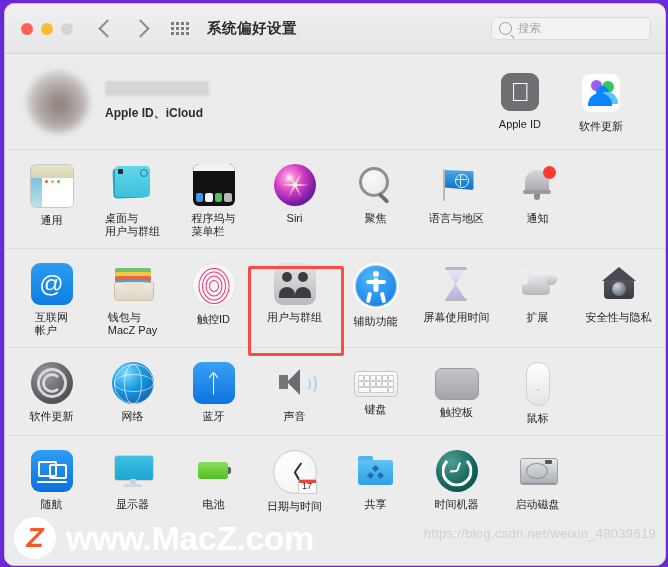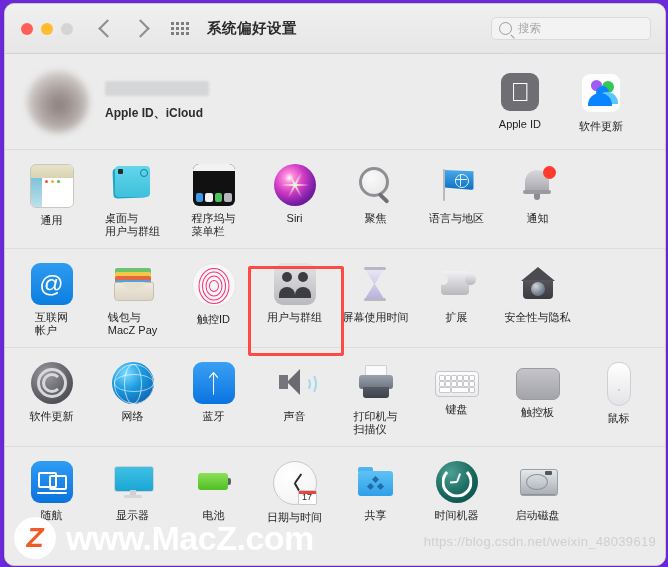--- a/index.html
+++ b/index.html
@@ -658,21 +658,21 @@
   }
   .wm-text {
     font-size: 34px;
     font-weight: bold;
     color: rgba(255,255,255,.96);
     letter-spacing: -0.5px;
   }
   .wm-csdn {
     position: absolute;
     right: 12px;
-    bottom: 18px;
+    bottom: 26px;
     font-size: 13px;
     color: rgba(205,205,208,.95);
     letter-spacing: .3px;
     pointer-events: none;
   }
 </style>
 </head>
 <body>
 
 <div id="app">
@@ -858,20 +858,30 @@
           <div class="pane">
             <div class="ic ic-users">
               <span class="h1"></span>
                 <span class="h2"></span>
                 <span class="b1"></span>
                 <span class="b2"></span>
             </div>
             <div class="lbl">用户与群组</div>
           </div>
 
+          <div class="pane">
+            <div class="ic ic-access">
+              <span class="head"></span>
+                <span class="body"></span>
+                <span class="arms"></span>
+              <span class="l1"></span>
+                <span class="l2"></span>
+            </div>
+            <div class="lbl">辅助功能</div>
+          </div>
 
           <div class="pane">
             <div class="ic ic-screentime">
               <span class="cap cap-t"></span>
                 <span class="glass"></span>
                 <span class="cap cap-b"></span>
             </div>
             <div class="lbl">屏幕使用时间</div>
           </div>
 
@@ -926,29 +936,20 @@
           <div class="pane">
             <div class="ic ic-sound">
               <span class="spk"></span>
                 <span class="cone"></span>
               <span class="wv w1"></span>
                 <span class="wv w2"></span>
             </div>
             <div class="lbl">声音</div>
           </div>
 
-          <div class="pane">
-            <div class="ic ic-print">
-              <span class="paper"></span>
-                <span class="body2"></span>
-                <span class="tray"></span>
-            </div>
-            <div class="lbl">打印机与
-扫描仪</div>
-          </div>
 
           <div class="pane">
             <div class="ic ic-kbd" style="height:24px;margin-top:9px;">
               <span class="k" style="left:3px;top:3px;width:4px;height:4px"></span>
               <span class="k" style="left:9px;top:3px;width:4px;height:4px"></span>
               <span class="k" style="left:15px;top:3px;width:4px;height:4px"></span>
               <span class="k" style="left:21px;top:3px;width:4px;height:4px"></span>
               <span class="k" style="left:27px;top:3px;width:4px;height:4px"></span>
               <span class="k" style="left:33px;top:3px;width:4px;height:4px"></span>
               <span class="k" style="left:3px;top:9px;width:4px;height:4px"></span>

